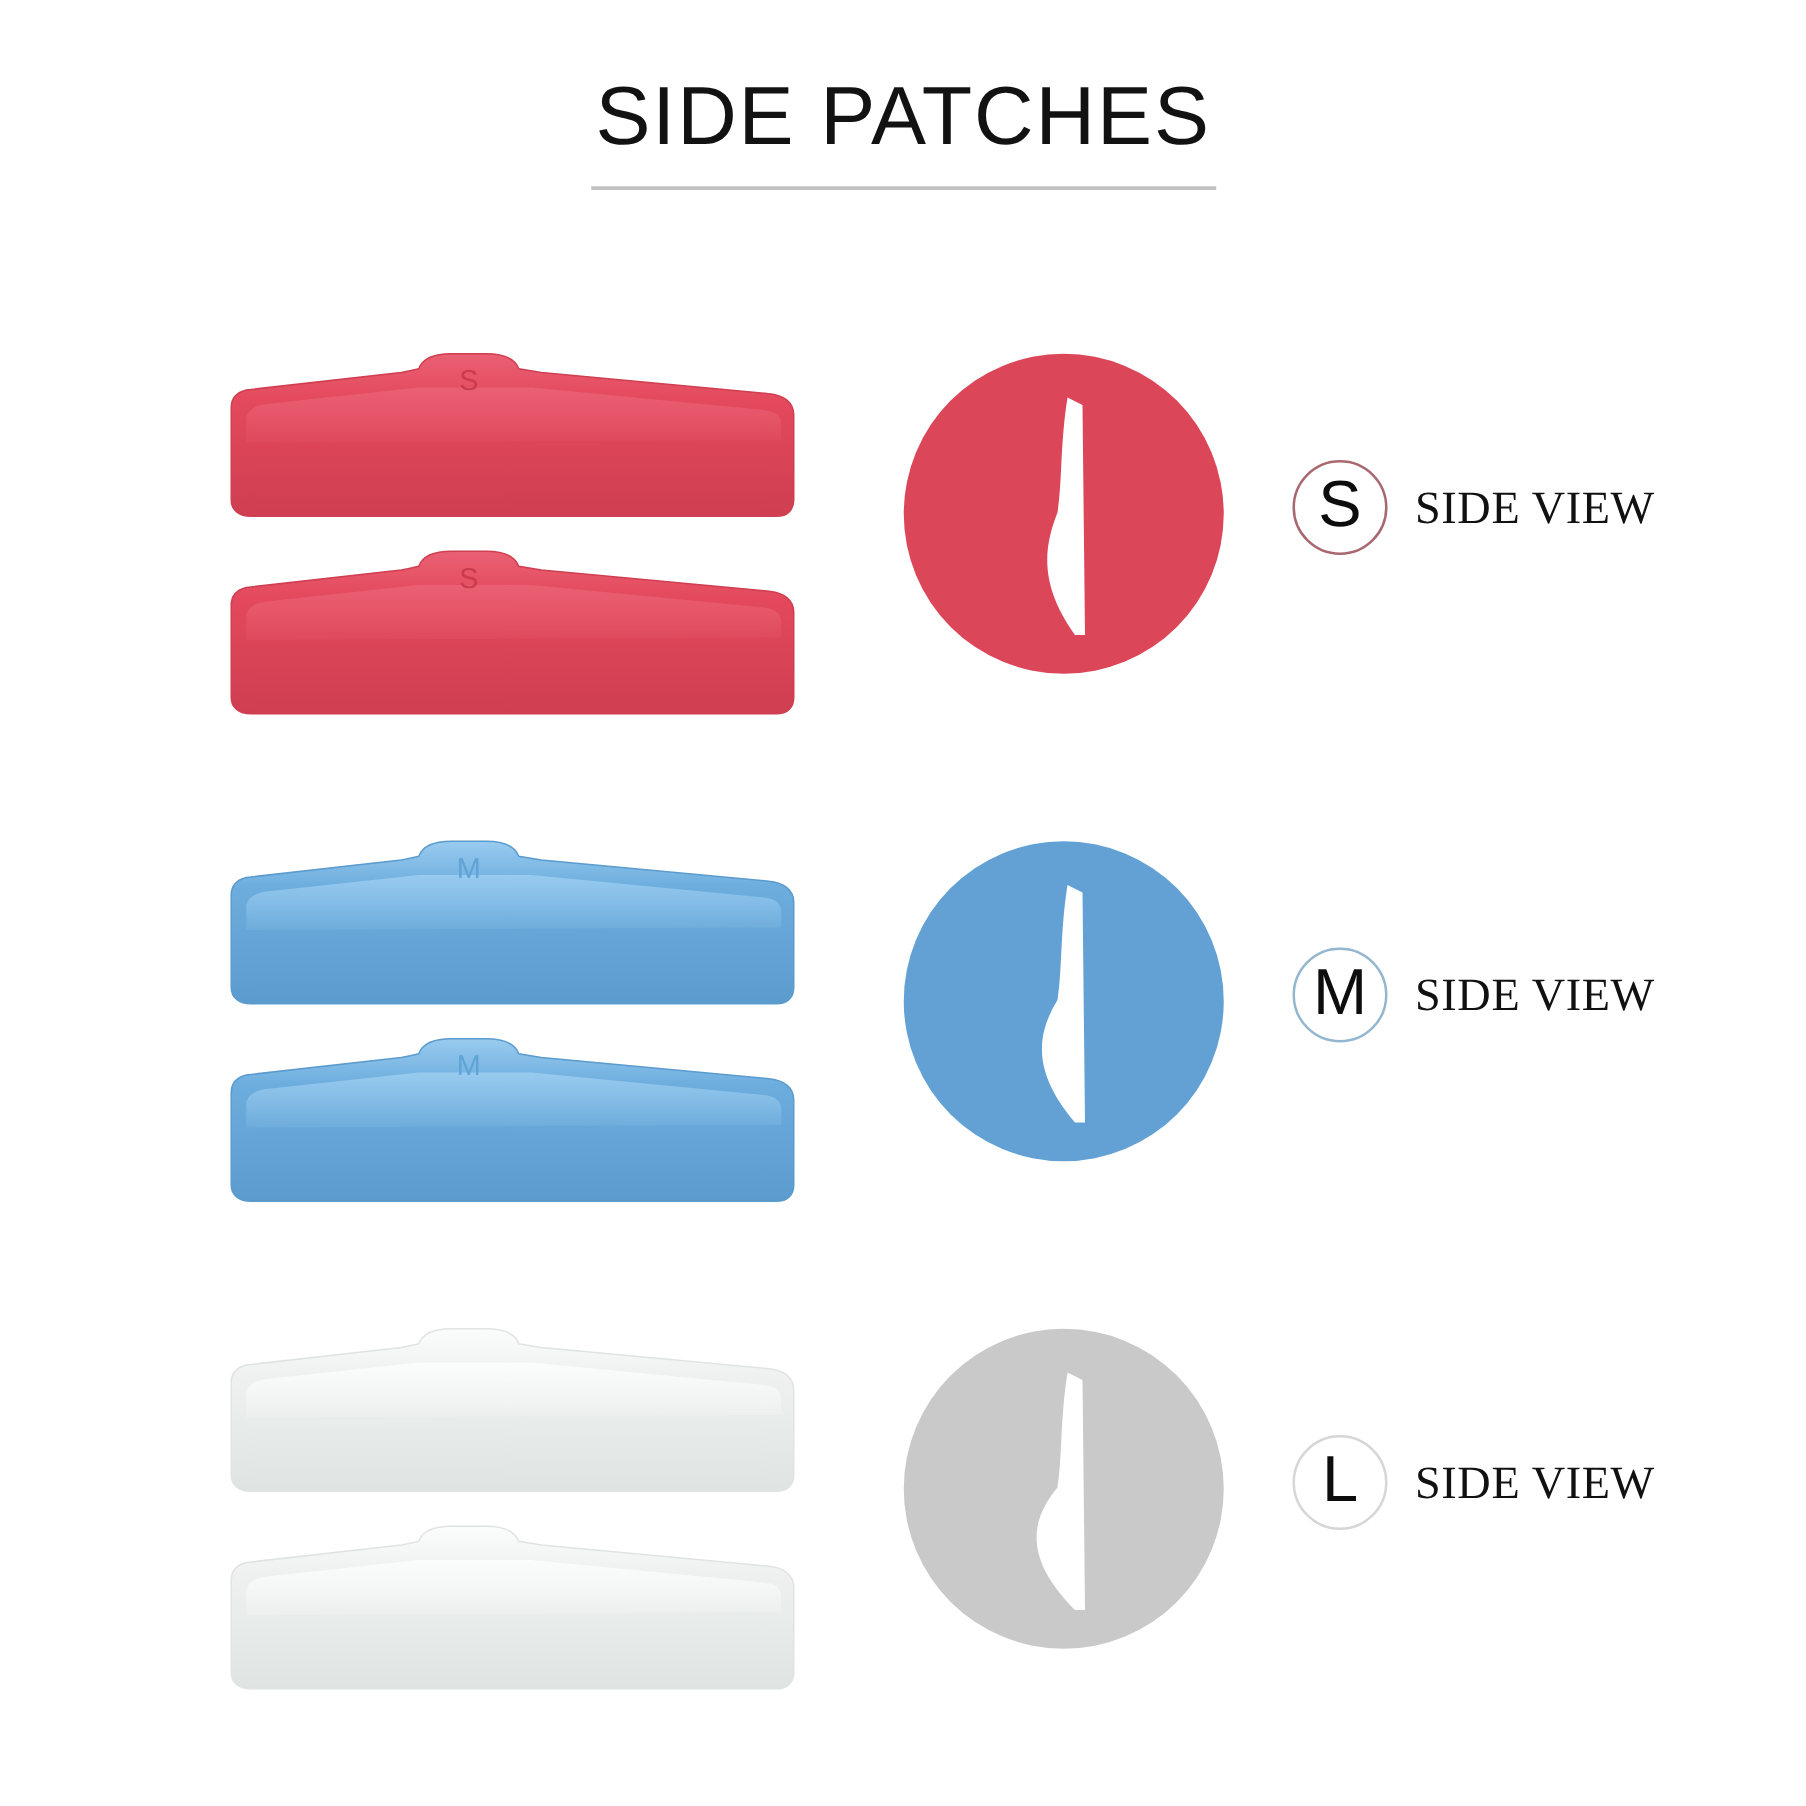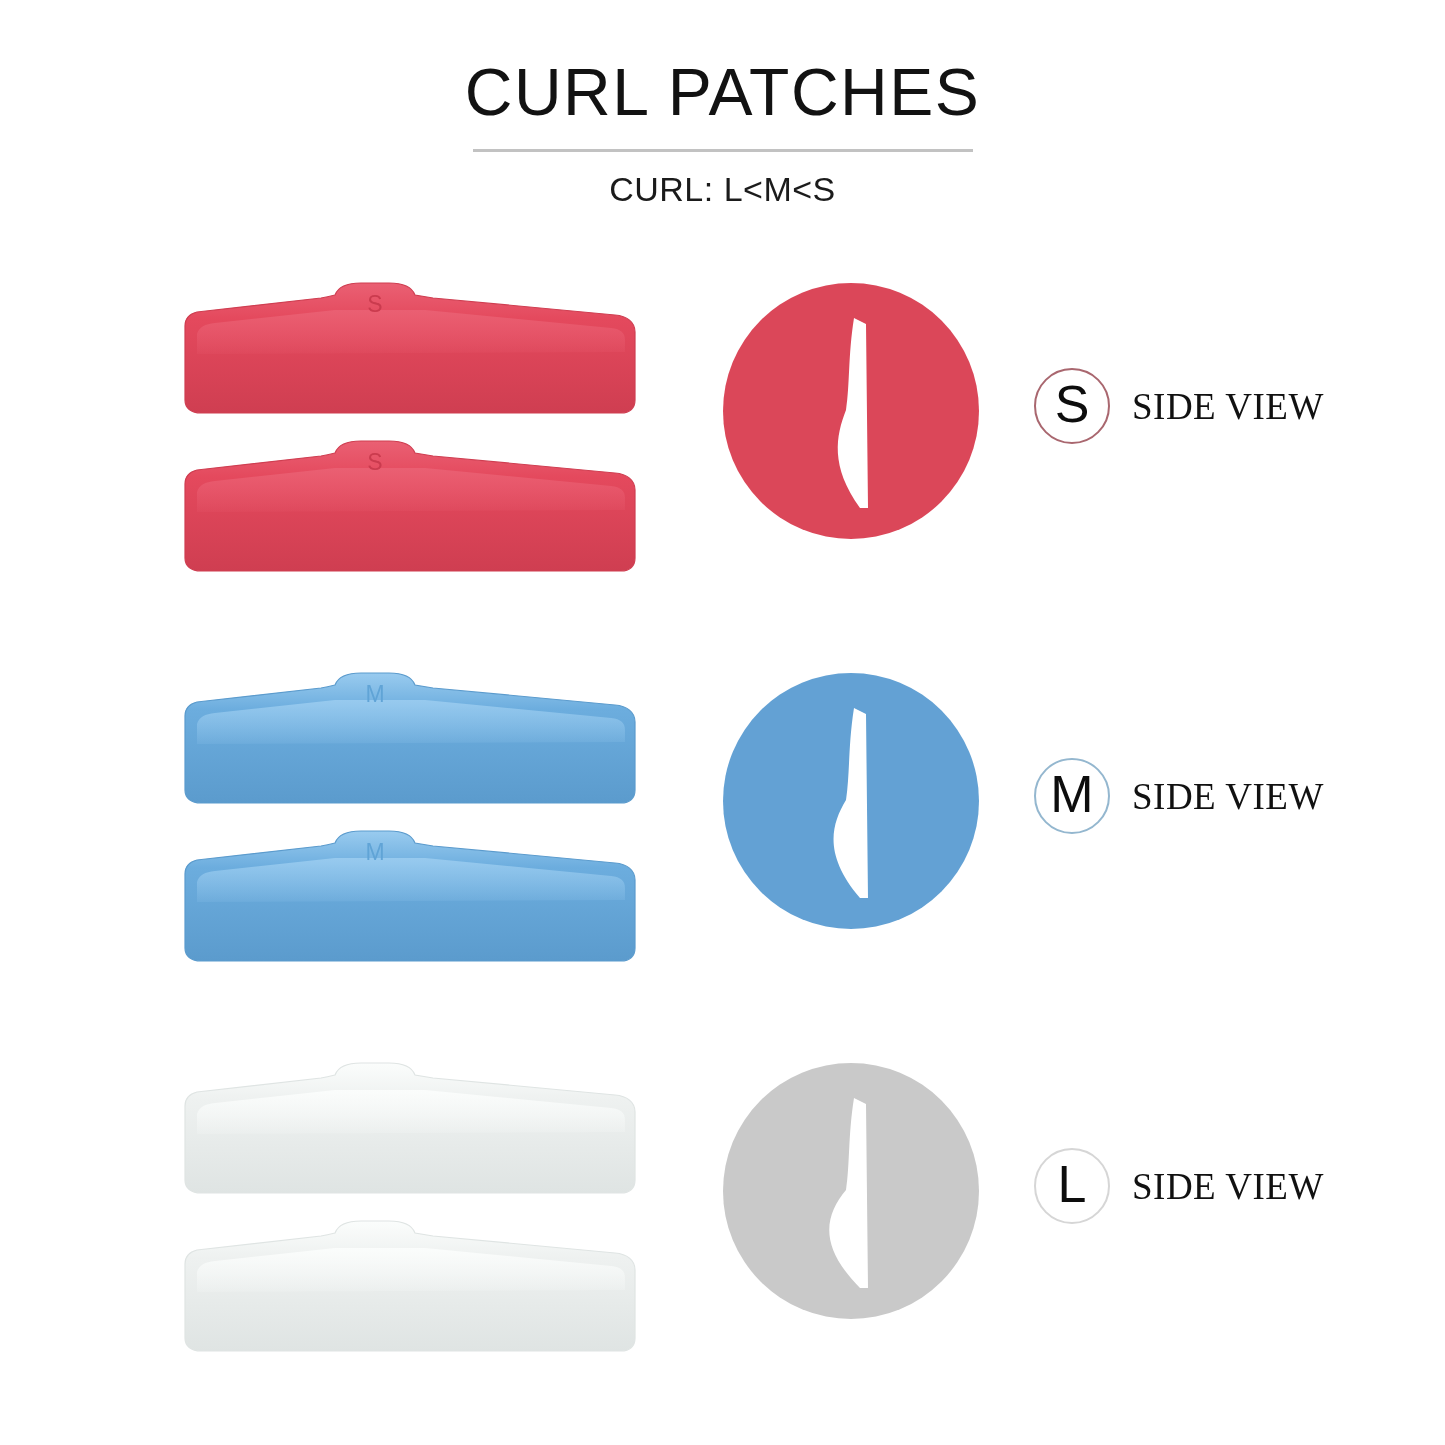--- a/index.html
+++ b/index.html
@@ -116,23 +116,22 @@
     white-space:nowrap;
     font-family:Liberation Serif, serif;
   }
 </style>
 </head>
 <body>
 
 <div class="page">
 
   <div class="header">
-    <div class="title">CURL PATCHES</div>
+    <div class="title">SIDE PATCHES</div>
     <div class="divider"></div>
-    <div class="subtitle">CURL: L&lt;M&lt;S</div>
   </div>
 
   <div class="rows" id="rows">
       <div class="row">
         <div class="pads">
           <div class="pad-wrap one">
             <svg class="pad-svg" viewBox="0 0 472 135" xmlns="http://www.w3.org/2000/svg">
               <defs>
                 <linearGradient id="padFS0" x1="0" y1="0" x2="0" y2="1">
                   <stop offset="0%" stop-color="#ea6073"></stop>

